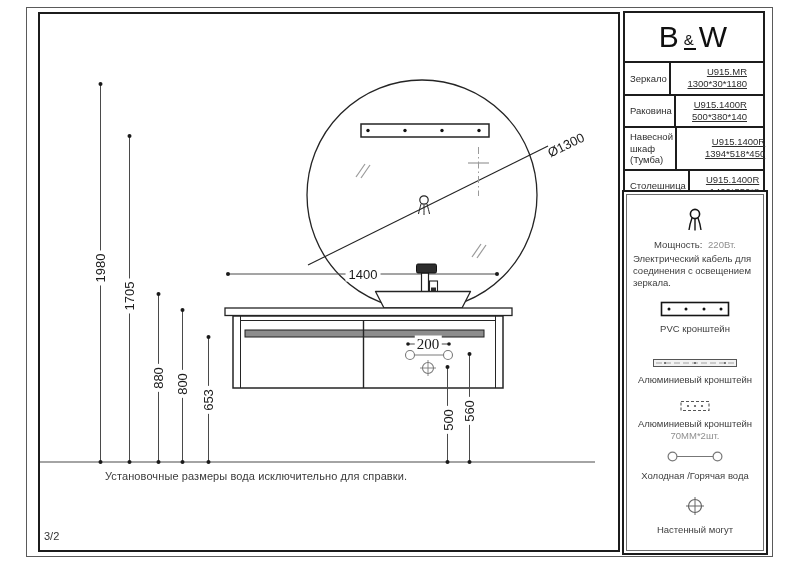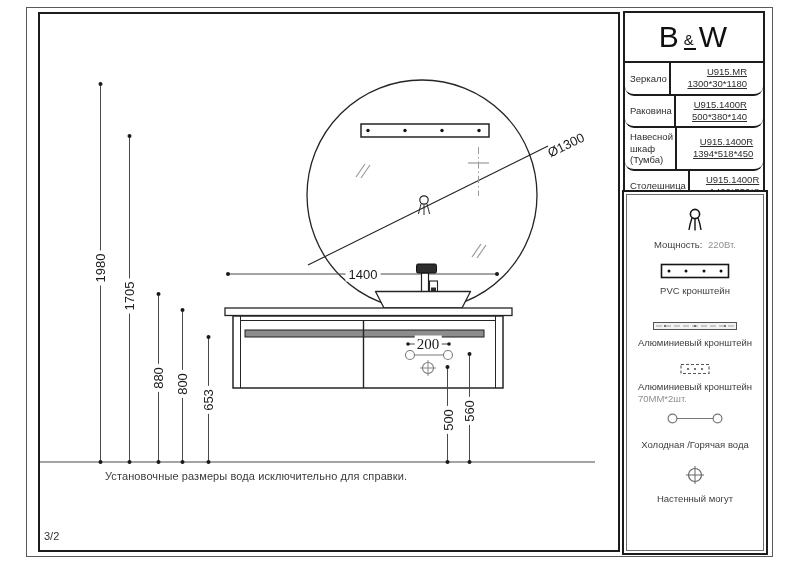--- a/index.html
+++ b/index.html
@@ -16,33 +16,33 @@
   .hdim-sm { font-size:15px; transform:translate(-50%,-50%); padding:0 2px;font-family:Liberation Serif, serif; }
   .dia { transform:translate(-50%,-50%) rotate(-26deg); font-size:13px; color:#1b1b1b; white-space:nowrap; }
 
   .notes { left:105px; top:470px; width:490px; font-size:11px; color:#3c3c3c; line-height:1.25; letter-spacing:.1px; }
   .pagenum { left:44px; top:530px; font-size:11px; color:#333; }
 
   
   .spec-table { left:623px; top:11px; width:138px; border:2px solid #1c1c1c; background:#fff; color:#2e2e2e; }
   .logo-box { height:48px; border-bottom:2px solid #1c1c1c; display:flex; align-items:center; justify-content:center; font-size:30px; letter-spacing:2px; color:#0f0f0f; font-weight:500; }
   .logo-amp { font-size:15px; margin:8px 3px 0; border-bottom:2px solid #0f0f0f; line-height:1; padding-bottom:1px; }
-  .spec-row { display:flex; border-bottom:2px solid #1c1c1c;border-radius:9px; }
+  .spec-row { display:flex; border-bottom:2px solid #1c1c1c; }
   .spec-row:last-child { border-bottom:none; }
-  .r1,.r2 { min-height:26px; } .r3 { min-height:36px; } .r4 { min-height:28px; }
+  .r1,.r2 { min-height:26px; } .r3 { min-height:36px;gap:12px; } .r4 { min-height:28px; }
   .spec-cell-label { width:58px; border-right:2px solid #1c1c1c; padding:3px 2px 3px 5px; font-size:9.5px; display:flex; align-items:center; line-height:1.2; }
   .spec-cell-value { flex:1; display:flex; flex-direction:column; align-items:flex-end; justify-content:center; font-size:9.5px; line-height:1.3; padding:3px 16px; text-align:center;text-decoration:underline; }
 
   
   .legend { left:622px; top:190px; width:142px; height:361px; border:2px solid #1c1c1c; background:#fff; }
   .legend-inner { position:absolute; inset:2px; border:1px solid #6e6e6e; display:flex; flex-direction:column; align-items:center; color:#3d3d3d; font-size:9.5px; line-height:1.25; }
-  .legend-inner div { text-align:left; }
+  .legend-inner div { text-align:center; }
   .power-desc { text-align:left !important; width:124px; margin-top:2px; }
   .muted { color:#8f8f8f; }
-  .mt12{margin-top:12px}.mt6{margin-top:6px}.mt24{margin-top:24px}.mt14{margin-top:14px}.mt8{margin-top:8px}.mt2{margin-top:14px}
+  .mt12{margin-top:12px}.mt6{margin-top:6px}.mt24{margin-top:24px}.mt14{margin-top:14px}.mt8{margin-top:8px}.mt2{margin-top:7px}
 </style>
 </head>
 <body>
 
 <div class="sheet">
 
   <div class="abs page-border"></div>
   <div class="abs draw-frame"></div>
 
   <svg class="abs" style="left:0;top:0" width="800" height="566" viewBox="0 0 800 566">
@@ -217,20 +217,21 @@
       <svg class="mt12" width="24" height="26" viewBox="0 0 24 26">
         <circle cx="12" cy="7" r="4.6" fill="none" stroke="#151515" stroke-width="1.6"></circle>
         <path d="M9 11 C7.5 15 6.5 19 6 23" fill="none" stroke="#151515" stroke-width="1.4"></path>
         <path d="M12 12 C12 16 12 19.5 12 23.5" fill="none" stroke="#151515" stroke-width="1.4"></path>
         <path d="M15 11 C16.5 15 17.5 19 18 23" fill="none" stroke="#151515" stroke-width="1.4"></path>
       </svg>
       <div class="mt6">
         <span>Мощность:</span>
         <span class="muted" style="margin-left:3px">220Вт.</span>
       </div>
+      <div class="power-desc">Электрический кабель для соединения с освещением зеркала.</div>
 
       <svg class="mt12" width="70" height="16" viewBox="0 0 70 16">
         <rect x="1.5" y="1.5" width="67" height="13" fill="#fff" stroke="#151515" stroke-width="1.6"></rect>
         <circle cx="9" cy="8" r="1.5" fill="#111"></circle>
           <circle cx="26" cy="8" r="1.5" fill="#111"></circle>
         <circle cx="44" cy="8" r="1.5" fill="#111"></circle>
           <circle cx="61" cy="8" r="1.5" fill="#111"></circle>
       </svg>
       <div class="mt6">PVC кронштейн</div>
 

